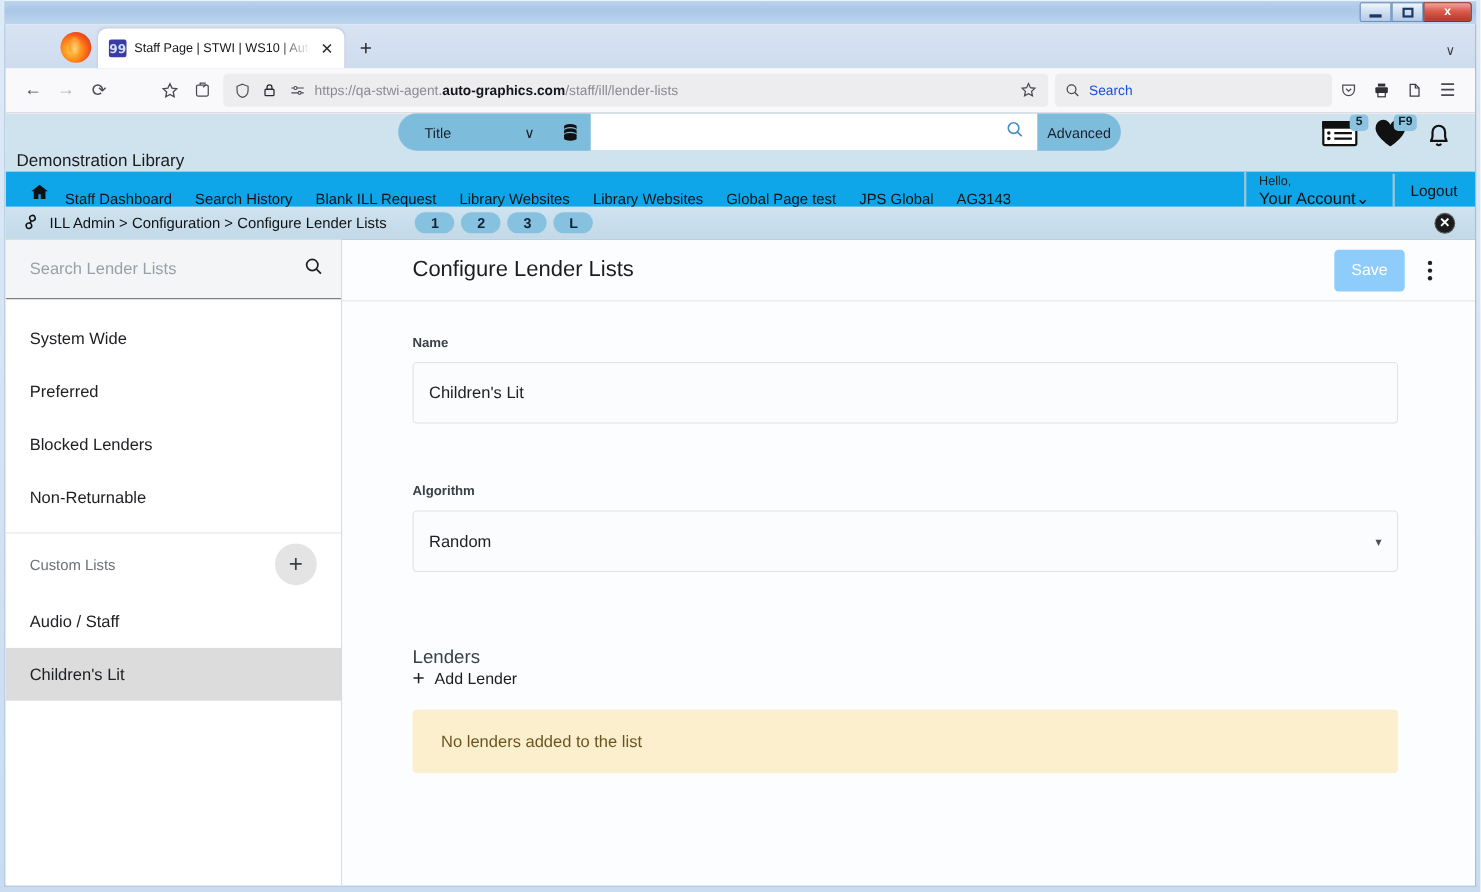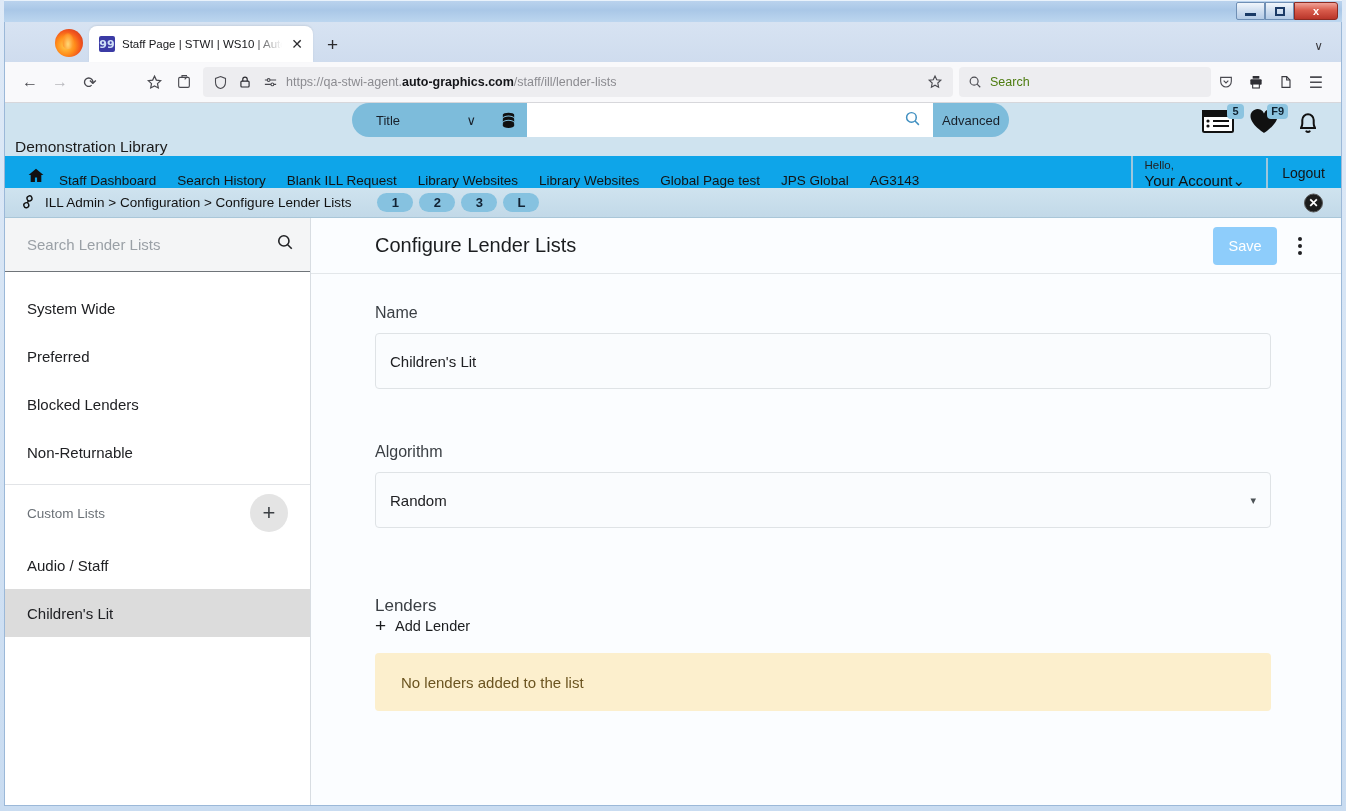--- a/index.html
+++ b/index.html
@@ -130,21 +130,21 @@
   .url-text {
     flex: 1 1 auto; font-size: 12.5px; color: #8b8b90;
     white-space: nowrap; overflow: hidden;
   }
   .url-text b { color: #15161a; font-weight: 600; }
   .searchbar {
     width: 252px; height: 30px; flex: 0 0 252px;
     background: #ededf0; border-radius: 4px;
     display: flex; align-items: center; gap: 8px;
     padding: 0 9px;
-    font-size: 12.5px; color: #4d7c0f;
+    font-size: 12.5px; color: #1d4ed8;
   }
 
   
   .page { flex: 1 1 auto; display: flex; flex-direction: column; background: #fff; overflow: hidden; }
 
   .app-header {
     background: #cfe3ef; flex: 0 0 48px;
     display: flex; align-items: center; padding-left: 8px;
     position: relative;
   }
@@ -294,21 +294,21 @@
     font-family: "Liberation Sans", sans-serif;
   }
   .kebab {
     width: 34px; height: 38px; margin-left: 6px;
     display: flex; flex-direction: column; align-items: center; justify-content: center;
     gap: 3px; cursor: pointer;
   }
   .kebab i { width: 4px; height: 4px; border-radius: 50%; background: #202124; display:block;}
 
   .form-area { flex: 1 1 auto; overflow-y: auto; padding: 30px 70px 20px 64px; }
-  .field-label { font-size: 16px; color: #3a3f44; margin-bottom: 11px; font-weight: 400;}
+  .field-label { font-size: 12px; color: #3a3f44; margin-bottom: 11px; font-weight: 700;}
   .text-field {
     height: 56px; background: #fafcfe;
     border: 1px solid #dfe3e6; border-radius: 4px;
     display: flex; align-items: center; padding: 0 14px;
     font-size: 15px; color: #202124;
   }
   .text-field input {
     border: none; outline: none; background: transparent; width: 100%;
     font-size: 15px; color: #202124; font-family: "Liberation Sans", sans-serif;
   }
@@ -439,21 +439,21 @@
           </svg>
       </div>
       <div class="nav-ico">☰</div>
     </div>
 
     <div class="page">
 
       <div class="app-header">
         <span class="lib-name">Demonstration Library</span>
 
-        <div class="search-wrap" style="left:347px; top:0; position:absolute;">
+        <div class="search-wrap" style="left:357px; top:0; position:absolute;">
           <div class="search-group">
             <div class="sel-title">
               <span>Title</span>
               <span>∨</span>
             </div>
             <div class="db-icon">
               <svg width="15" height="17" viewBox="0 0 20 24" fill="#111">
                 <ellipse cx="10" cy="4" rx="8" ry="3"></ellipse>
                 <rect x="2" y="4" width="16" height="4"></rect>
                   <ellipse cx="10" cy="8" rx="8" ry="3" fill="#7dbcdb"></ellipse>

